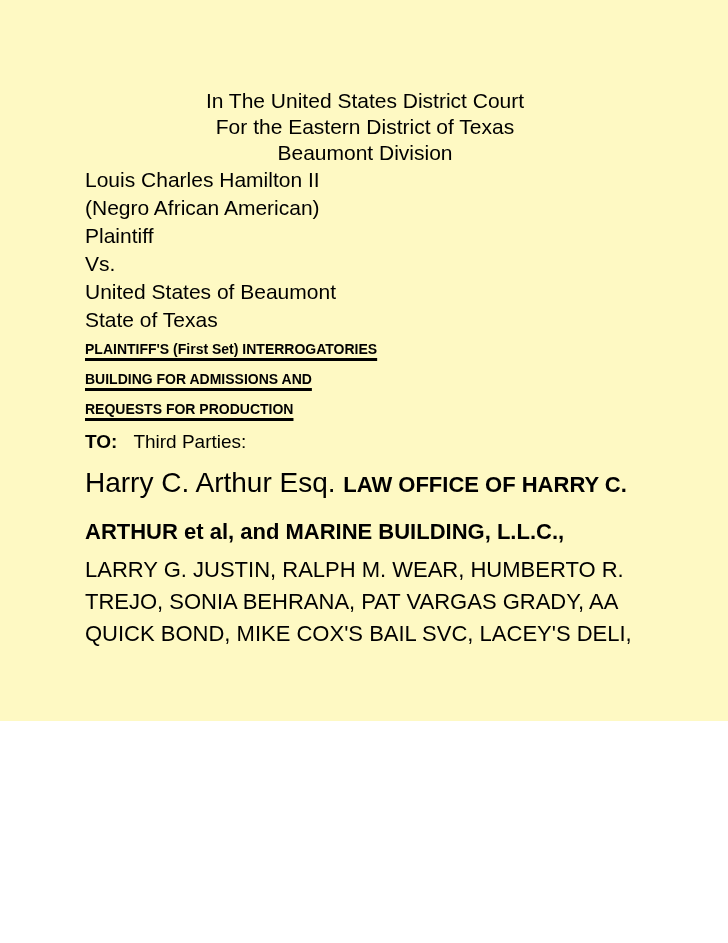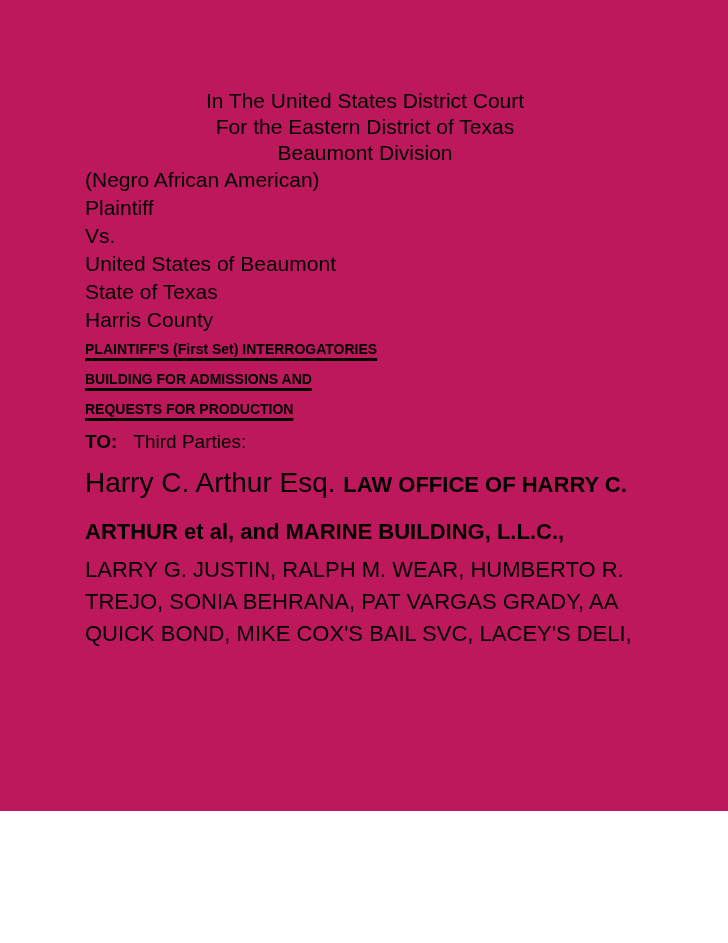--- a/index.html
+++ b/index.html
@@ -10,23 +10,23 @@
   body {
     width: 728px;
     height: 943px;
     overflow: hidden;
     font-family: "Liberation Sans", sans-serif;
     color: #000000;
   }
   .page {
     box-sizing: border-box;
     width: 728px;
-    height: 811px;
+    height: 721px;
     padding: 88px 83px 0 85px;
-    background: #be185d;
+    background: #fef9c3;
   }
   .page div, .page p, .page header, .page section {
     margin: 0;
     padding: 0;
   }
   
   .court-header {
     text-align: center;
     font-size: 21px;
     line-height: 26px;
@@ -97,29 +97,29 @@
 
 <div class="page">
 
   <header class="court-header">
     <div>In The United States District Court</div>
     <div>For the Eastern District of Texas</div>
     <div>Beaumont Division</div>
   </header>
 
   <section class="caption-block">
+    <div>Louis Charles Hamilton II</div>
     <div>(Negro African American)</div>
     <div class="indent-plaintiff">Plaintiff</div>
   </section>
 
   <div class="vs-line">Vs.</div>
 
   <div class="defendant def-1">United States of Beaumont</div>
   <div class="defendant def-2">State of Texas</div>
-  <div class="defendant def-3">Harris County</div>
 
   <section>
     <div class="title-line t1">PLAINTIFF'S (First Set) INTERROGATORIES</div>
     <div class="title-line t2">BUILDING FOR ADMISSIONS AND</div>
     <div class="title-line t3">REQUESTS FOR PRODUCTION</div>
   </section>
 
   <div class="to-line">
     <span class="to-label">TO:</span><span class="to-value">Third Parties:</span>
   </div>

